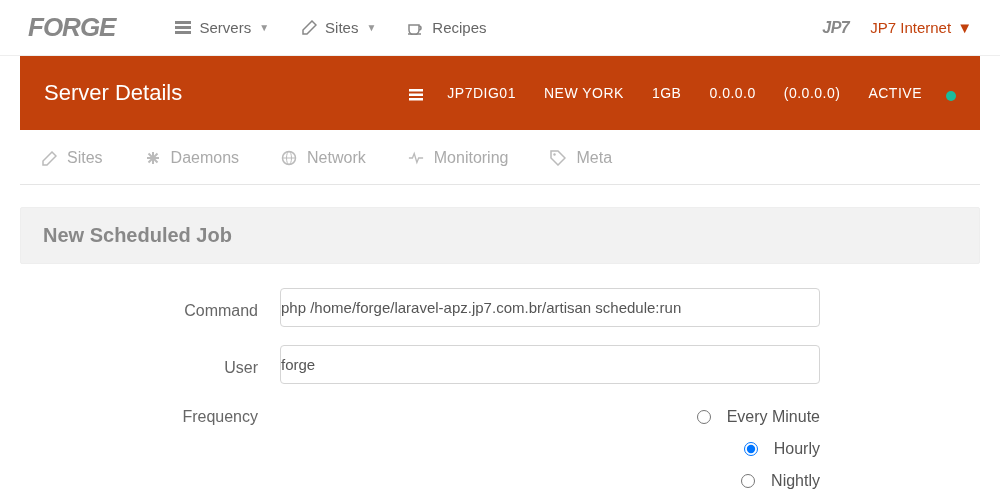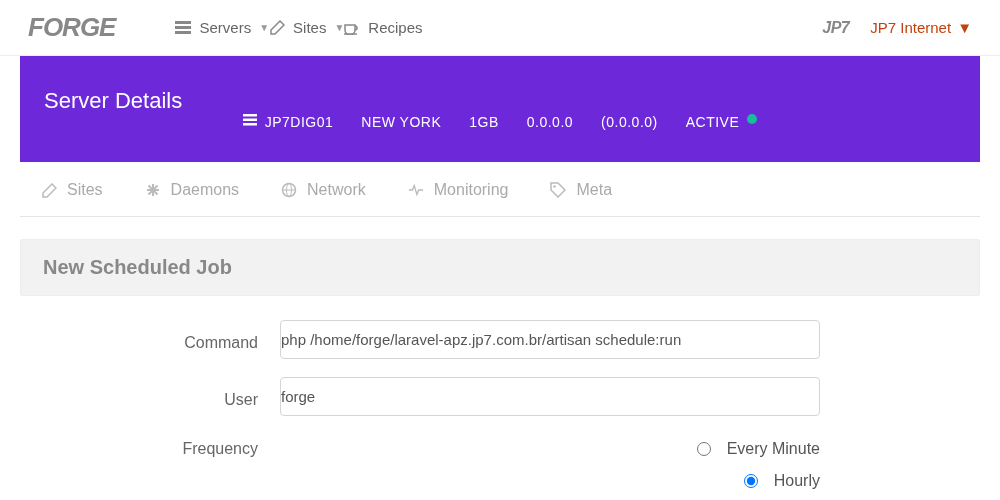--- a/index.html
+++ b/index.html
@@ -1,32 +1,32 @@
 <!DOCTYPE html>
 <html><head>
   <meta charset="utf-8">
   <style>
     * { box-sizing: border-box; margin: 0; padding: 0; }
     body { font-family: -apple-system, BlinkMacSystemFont, "Segoe UI", Helvetica, Arial, sans-serif; background: #fff; color: #555; font-size: 15px; }
     
     .topnav { display: flex; align-items: center; padding: 12px 28px; border-bottom: 1px solid #eee; }
     .logo { font-size: 26px; font-weight: 800; font-style: italic; color: #888; letter-spacing: -1px; margin-right: 60px; }
-    .nav-items { display: flex; align-items: center; }
+    .nav-items { display: flex; gap: 32px; align-items: center; }
     .nav-item { display: flex; align-items: center; gap: 8px; color: #666; cursor: pointer; font-size: 15px; }
     .nav-item .caret { font-size: 10px; color: #999; }
     .nav-right { margin-left: auto; display: flex; align-items: center; gap: 21px; }
     .jp7-logo { font-style: italic; font-weight: 800; color: #888; font-size: 16px; letter-spacing: -0.5px; }
     .account { color: #c2410c; cursor: pointer; display: flex; align-items: center; gap: 6px; }
     
     .page-wrap { padding: 0 20px; }
     
-    .server-header { background: #6d28d9; color: #fff; padding: 32px 24px; display: flex; align-items: center; flex-direction: column; }
+    .server-header { background: #c2410c; color: #fff; padding: 24px 24px; display: flex; align-items: center; }
     .server-title { font-size: 22px; font-weight: 400; margin-right: auto; }
     .server-meta { display: flex; gap: 28px; align-items: center; font-size: 14px; letter-spacing: 0.5px; }
-    .server-meta-item { display: flex; align-items: flex-start; gap: 8px; }
+    .server-meta-item { display: flex; align-items: flex-end; gap: 24px; }
     .status-dot { width: 10px; height: 10px; border-radius: 50%; background: #1abc9c; display: inline-block; }
     
     .tabs { display: flex; border-bottom: 1px solid #e5e5e5; padding: 0; margin-top: 0; }
     .tab { display: flex; align-items: center; gap: 10px; padding: 18px 20px; color: #aaa; cursor: pointer; font-size: 16px; border: 1px solid transparent; border-bottom: none; margin-bottom: -1px; }
     .tab.active { color: #555; border-color: #e5e5e5; border-bottom: 1px solid #fff; border-radius: 4px 4px 0 0; background: #fff; }
     .tab-icon { width: 16px; height: 16px; display: inline-flex; align-items: center; justify-content: center; }
     
     .panel { padding: 22px 0 0 0; }
     .panel-header { background: #f2f2f2; padding: 16px 22px; font-size: 20px; color: #888; font-weight: 700; border: 1px solid #eee; border-radius: 2px; }
     

